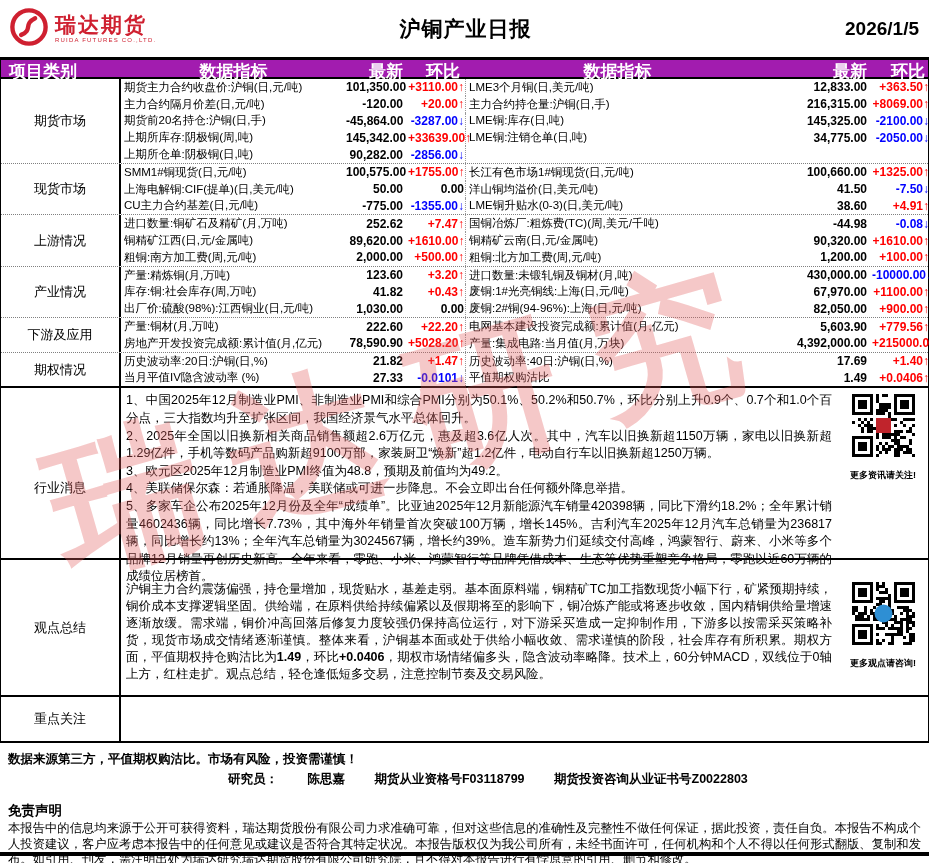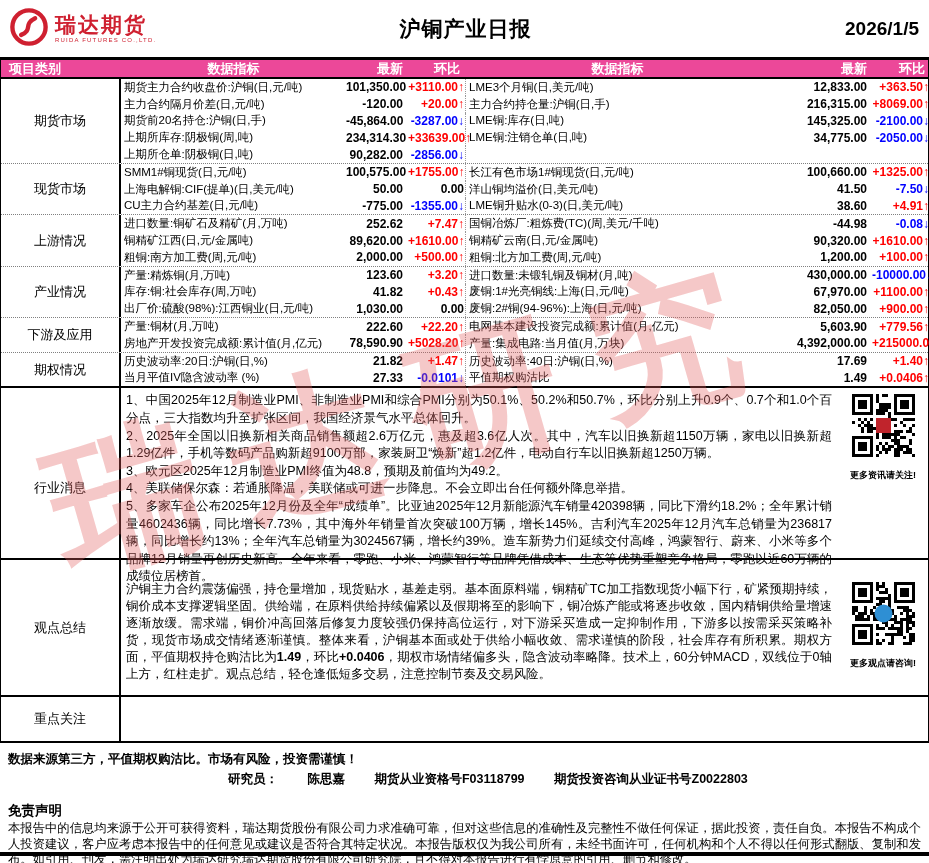--- a/index.html
+++ b/index.html
@@ -11,21 +11,21 @@
   .hdr { display:grid; grid-template-columns:250px 1fr 250px; align-items:center; height:57px; padding:0 6px 0 8px; }
   .brand { display:flex; align-items:center; gap:5px; }
   .brand-txt .cn { color:#cf2030; font-weight:bold; font-size:21px; letter-spacing:2px; line-height:22px; }
   .brand-txt .en { color:#cf2030; font-size:6px; letter-spacing:1.2px; line-height:8px; }
   .title { text-align:center; font-size:21px; font-weight:bold; letter-spacing:1px; }
   .date { text-align:right; font-size:19px; font-weight:bold; padding-right:4px; }
 
   
   .report { border-left:1px solid #000; border-right:1px solid #000; border-bottom:2px solid #000; }
   .thead { display:grid; grid-template-columns:120px 225px 62px 57px 305px 102px 58px;
-           background:#ec4899; color:#fff; font-weight:bold; font-size:13px; height:22px;
+           background:#a21caf; color:#fff; font-weight:bold; font-size:17px; height:22px;
            align-items:center; border-top:3px solid #000; border-bottom:2px solid #000; }
   .thead .h-cat { padding-left:8px; }
   .thead .h-ind { text-align:center; }
   .thead .h-num { text-align:right; padding-right:5px; }
 
   
   .nsec { display:grid; grid-template-columns:120px 1fr; border-top:1px dotted #808080; }
   .nsec:first-child { border-top:none; }
   .cat { display:flex; align-items:center; justify-content:center; font-size:13px;
          border-right:2px solid #000; text-align:center; }
@@ -121,21 +121,21 @@
             <div class="nrow">
               <div class="lbl">期货前20名持仓:沪铜(日,手)</div>
               <div class="val">-45,864.00</div>
               <div class="chg down">-3287.00↓</div>
               <div class="lbl rl">LME铜:库存(日,吨)</div>
               <div class="val">145,325.00</div>
               <div class="chg down">-2100.00↓</div>
             </div>
             <div class="nrow">
               <div class="lbl">上期所库存:阴极铜(周,吨)</div>
-              <div class="val">234,314.30</div>
+              <div class="val">145,342.00</div>
               <div class="chg up">+33639.00↑</div>
               <div class="lbl rl">LME铜:注销仓单(日,吨)</div>
               <div class="val">34,775.00</div>
               <div class="chg down">-2050.00↓</div>
             </div>
             <div class="nrow">
               <div class="lbl">上期所仓单:阴极铜(日,吨)</div>
               <div class="val">90,282.00</div>
               <div class="chg down">-2856.00↓</div>
               <div class="lbl rl"></div>

